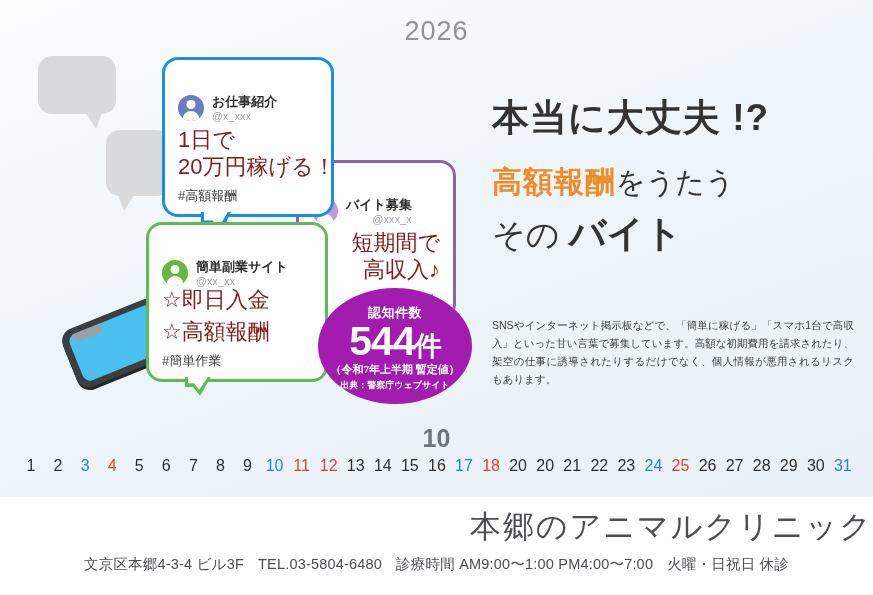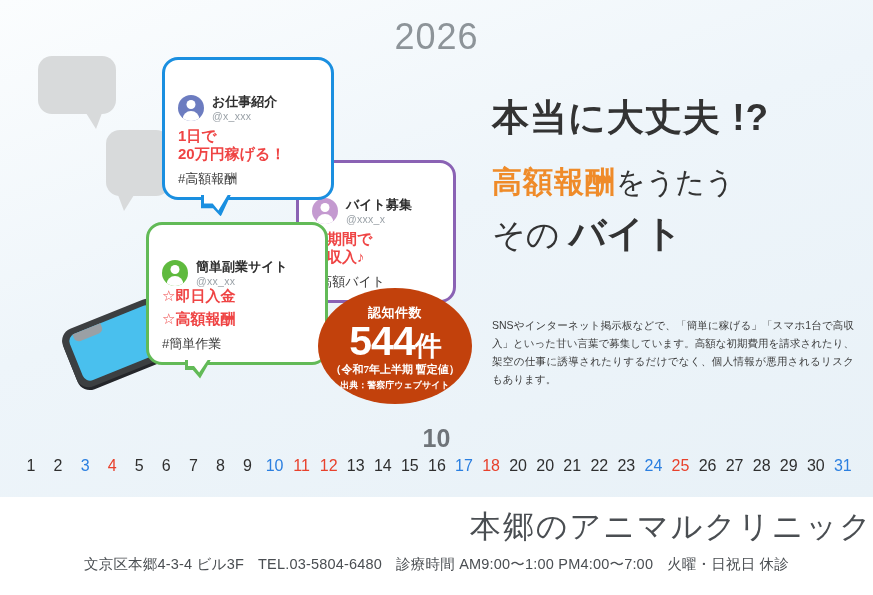--- a/index.html
+++ b/index.html
@@ -24,21 +24,21 @@
     width: 873px;
     height: 497px;
     background: linear-gradient(160deg, #fbfdfe 0%, #eef5fa 45%, #e8f1f7 100%);
   }
   
   .year {
     position: absolute;
     left: 0; top: 16px;
     width: 873px;
     text-align: center;
-    font-size: 36px;
+    font-size: 27px;
     font-weight: 400;
     color: #8d9499;
     letter-spacing: 1px;
   }
   
   .ghost {
     position: absolute;
     background: #d8dadb;
     border-radius: 14px;
   }
@@ -134,23 +134,23 @@
     color: #2e2e2e;
     white-space: nowrap;
   }
   .acct-handle {
     font-size: 10.5px;
     color: #9aa1a7;
     letter-spacing: .3px;
   }
   .tweet .msg {
     margin-top: 5px;
-    font-size: 15px;
-    font-weight: 700;
-    color: #ef4444;
+    font-size: 22px;
+    font-weight: 400;
+    color: #7f1d1d;
     line-height: 1.22;
     white-space: nowrap;
   }
   .tweet .tag {
     margin-top: 6px;
     font-size: 13px;
     color: #3a3a3a;
     white-space: nowrap;
   }
   
@@ -175,20 +175,21 @@
     left: 39px; bottom: -14px;
     width: 24px; height: 16px;
     clip-path: polygon(0 0, 100% 0, 60% 100%, 36% 55%, 0 55%);
   }
   
   #bubble-purple {
     left: 296px; top: 160px;
     width: 160px;
     border: 3px solid #8a62b4;
     z-index: 3;
+    text-align: right;
   }
   #bubble-purple .tail, #bubble-purple .tail-in {
     position: absolute;
     left: -52px; bottom: 9px;
     width: 56px; height: 24px;
   }
   #bubble-purple .tail {
     background: #8a62b4;
     clip-path: polygon(100% 0, 100% 100%, 22% 100%, 0 52%, 26% 62%, 52% 0);
   }
@@ -217,21 +218,21 @@
     left: 39px; bottom: -11px;
     width: 20px; height: 13px;
     background: #ffffff;
     clip-path: polygon(0 0, 100% 0, 56% 100%, 30% 50%, 0 50%);
   }
   
   #stat-badge {
     position: absolute;
     left: 318px; top: 288px;
     width: 154px; height: 116px;
-    background: #c2410c;
+    background: #a21caf;
     border-radius: 50%;
     color: #ffffff;
     text-align: center;
     z-index: 6;
   }
   #stat-badge .st-label {
     margin-top: 16px;
     font-size: 13px;
     font-weight: 700;
     letter-spacing: .5px;

